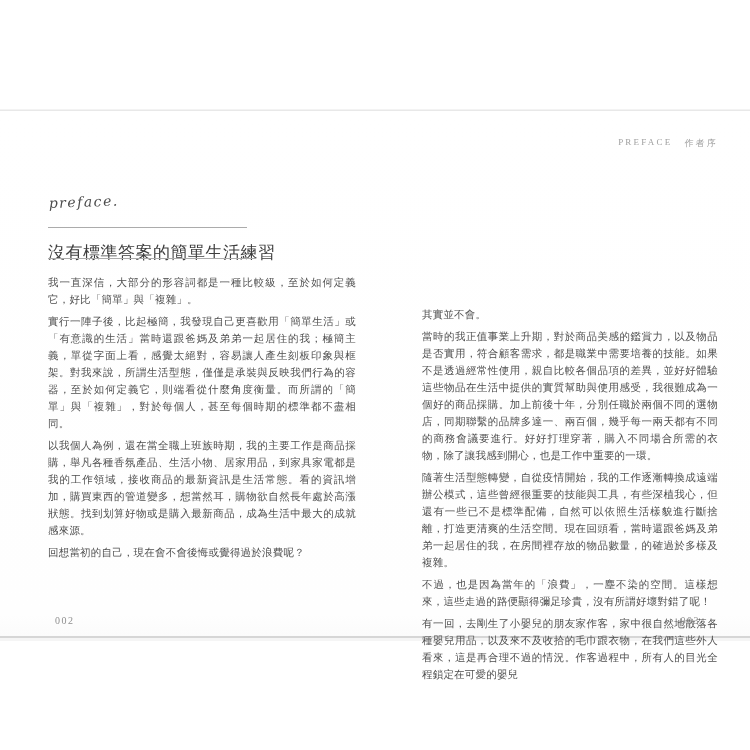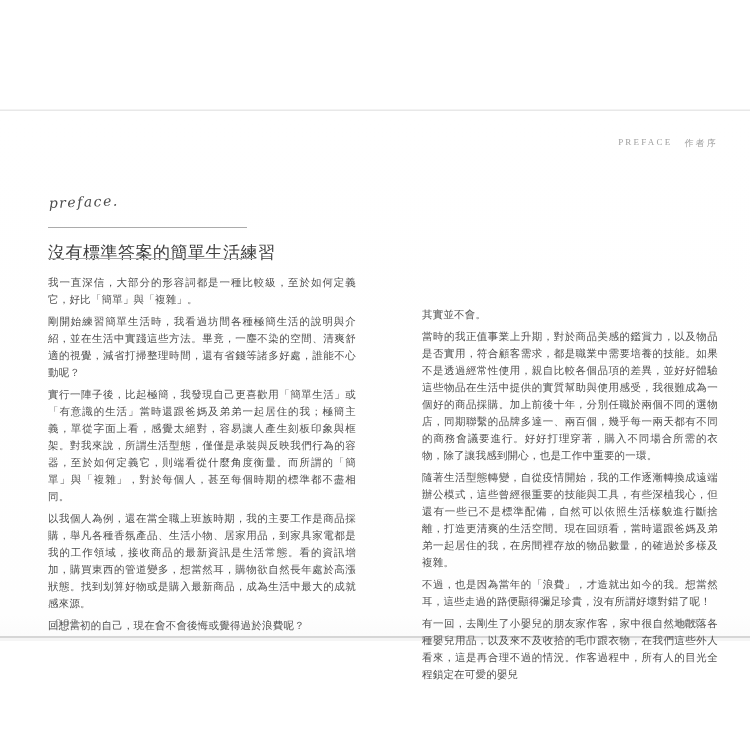--- a/index.html
+++ b/index.html
@@ -40,21 +40,21 @@
   .text-col{
     position:absolute;
     font-size:10.5px;line-height:17px;color:#4f4f4f;
     text-align:justify;letter-spacing:0.2px;
   }
   .text-col p{margin:0 0 5px 0;}
   .col-left{left:48px;top:163px;width:308px;}
   .col-right{left:422px;top:167px;width:296px;margin-top:28px;}
   .page-number{
     position:absolute;top:504px;
-    font-size:13px;color:#8f8f8f;letter-spacing:1.5px;
+    font-size:10px;color:#8f8f8f;letter-spacing:1.5px;
   }
   .pn-left{left:55px;}
   .pn-right{right:50px;}
 </style>
 </head>
 <body>
 
 <div class="book-spread">
 
   <div class="page-header">
@@ -62,30 +62,29 @@
     <span>作者序</span>
   </div>
 
   <div class="script-title">preface.</div>
   <div class="title-rule rule-1"></div>
   <h1 class="chapter-title">沒有標準答案的簡單生活練習</h1>
   <div class="title-rule rule-2"></div>
 
   <div class="text-col col-left">
     <p>我一直深信，大部分的形容詞都是一種比較級，至於如何定義它，好比「簡單」與「複雜」。</p>
-    <p>剛開始練習簡單生活時，我看過坊間各種極簡生活的說明與介紹，並在生活中實踐這些方法。畢竟，一塵不染的空間、清爽舒適的視覺，減省打掃整理時間，還有省錢等諸多好處，誰能不心動呢？</p>
     <p>實行一陣子後，比起極簡，我發現自己更喜歡用「簡單生活」或「有意識的生活」當時還跟爸媽及弟弟一起居住的我；極簡主義，單從字面上看，感覺太絕對，容易讓人產生刻板印象與框架。對我來說，所謂生活型態，僅僅是承裝與反映我們行為的容器，至於如何定義它，則端看從什麼角度衡量。而所謂的「簡單」與「複雜」，對於每個人，甚至每個時期的標準都不盡相同。</p>
     <p>以我個人為例，還在當全職上班族時期，我的主要工作是商品採購，舉凡各種香氛產品、生活小物、居家用品，到家具家電都是我的工作領域，接收商品的最新資訊是生活常態。看的資訊增加，購買東西的管道變多，想當然耳，購物欲自然長年處於高漲狀態。找到划算好物或是購入最新商品，成為生活中最大的成就感來源。</p>
     <p>回想當初的自己，現在會不會後悔或覺得過於浪費呢？</p>
   </div>
 
   <div class="text-col col-right">
     <p>其實並不會。</p>
     <p>當時的我正值事業上升期，對於商品美感的鑑賞力，以及物品是否實用，符合顧客需求，都是職業中需要培養的技能。如果不是透過經常性使用，親自比較各個品項的差異，並好好體驗這些物品在生活中提供的實質幫助與使用感受，我很難成為一個好的商品採購。加上前後十年，分別任職於兩個不同的選物店，同期聯繫的品牌多達一、兩百個，幾乎每一兩天都有不同的商務會議要進行。好好打理穿著，購入不同場合所需的衣物，除了讓我感到開心，也是工作中重要的一環。</p>
     <p>隨著生活型態轉變，自從疫情開始，我的工作逐漸轉換成遠端辦公模式，這些曾經很重要的技能與工具，有些深植我心，但還有一些已不是標準配備，自然可以依照生活樣貌進行斷捨離，打造更清爽的生活空間。現在回頭看，當時還跟爸媽及弟弟一起居住的我，在房間裡存放的物品數量，的確過於多樣及複雜。</p>
-    <p>不過，也是因為當年的「浪費」，才造就出如今的我。想當然耳，這些走過的路便顯得彌足珍貴，沒有所謂好壞對錯了呢！</p>
+    <p>不過，也是因為當年的「浪費」，一塵不染的空間。這樣想來，這些走過的路便顯得彌足珍貴，沒有所謂好壞對錯了呢！</p>
     <p>有一回，去剛生了小嬰兒的朋友家作客，家中很自然地散落各種嬰兒用品，以及來不及收拾的毛巾跟衣物，在我們這些外人看來，這是再合理不過的情況。作客過程中，所有人的目光全程鎖定在可愛的嬰兒</p>
   </div>
 
   <div class="page-number pn-left">002</div>
   <div class="page-number pn-right">003</div>
 
 </div>
 
 </body></html>

